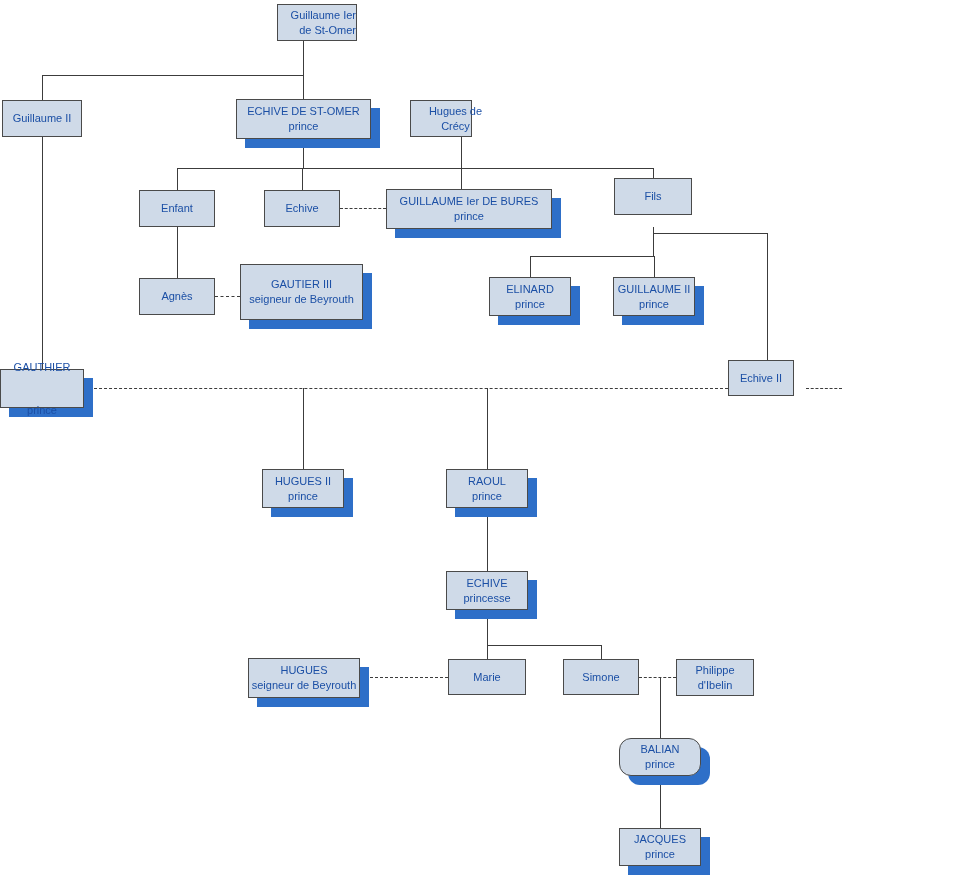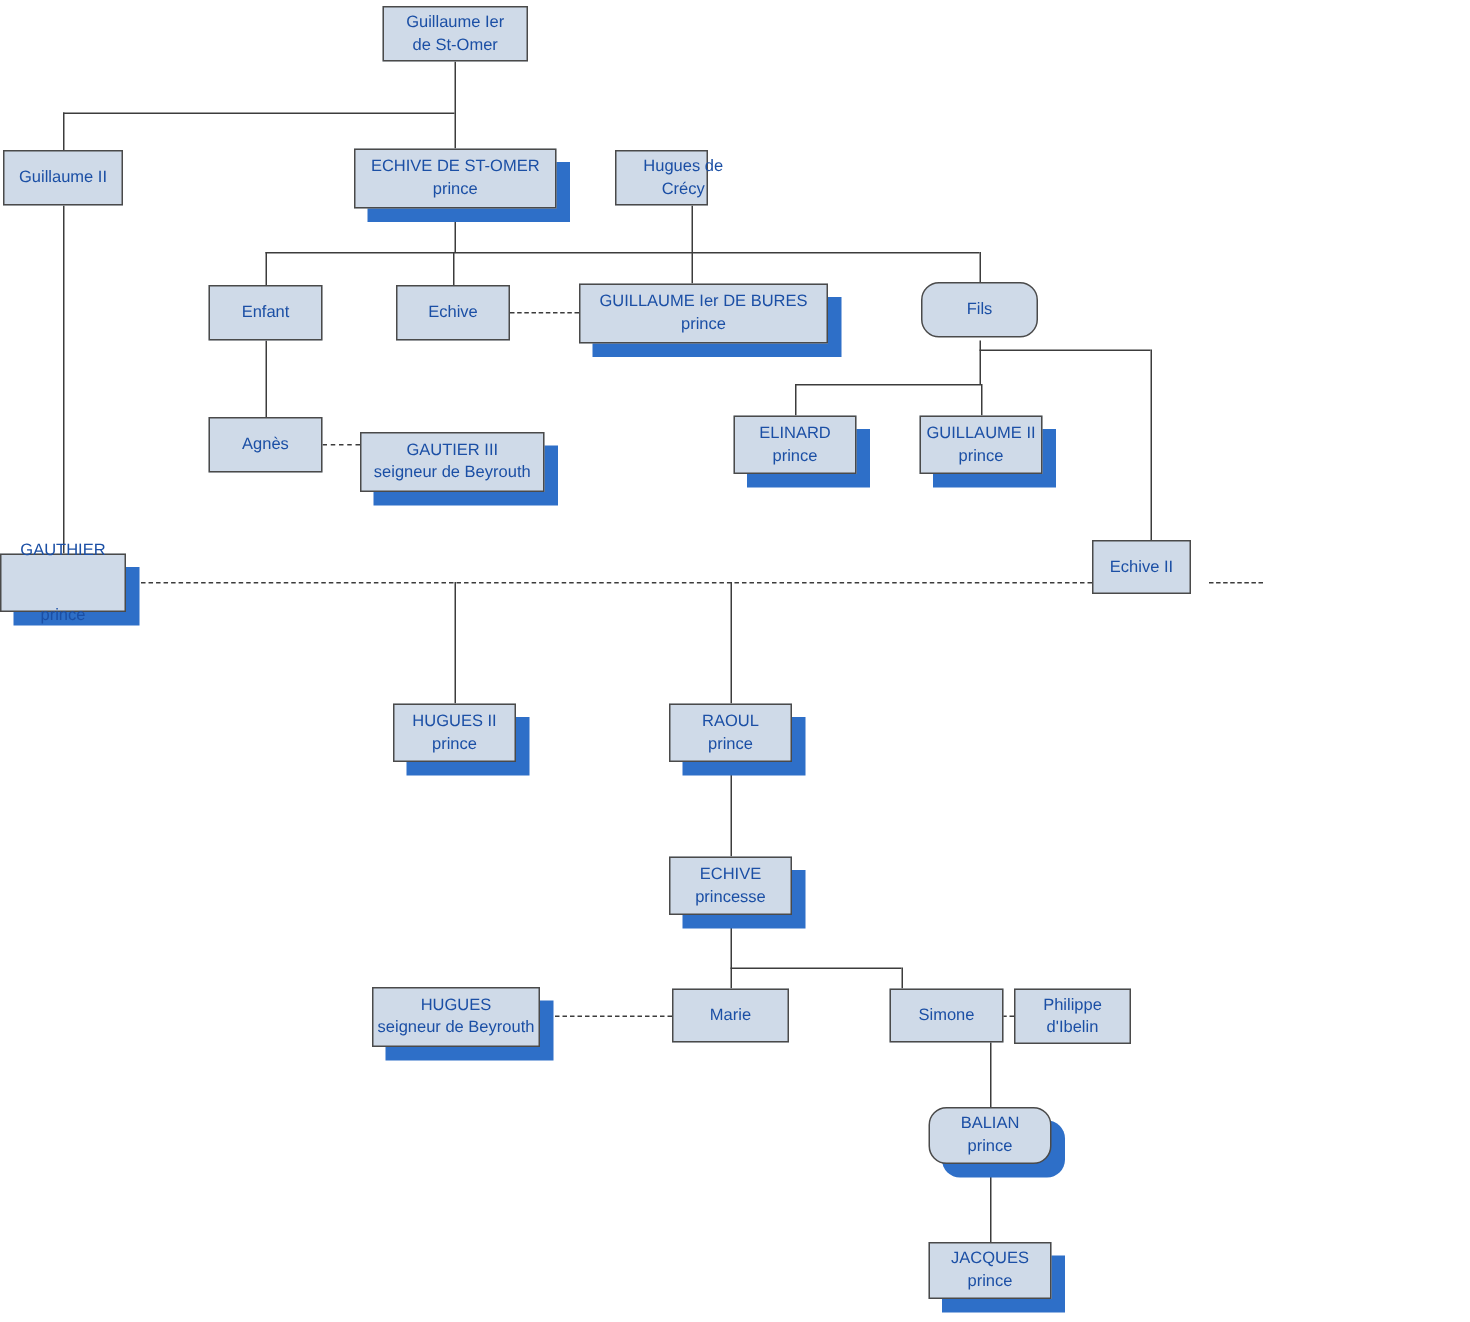--- a/index.html
+++ b/index.html
@@ -67,21 +67,21 @@
     <div class="edge h solid" style="left: 487px; top: 645px; width: 114px;"></div>
     <div class="edge v solid" style="left: 601px; top: 645px; height: 14px;"></div>
     <div class="edge v solid" style="left: 660px; top: 677px; height: 61px;"></div>
     <div class="edge v solid" style="left: 660px; top: 776px; height: 52px;"></div>
     <div class="edge h dashed" style="left: 340px; top: 208px; width: 46px;"></div>
     <div class="edge h dashed" style="left: 215px; top: 296px; width: 25px;"></div>
     <div class="edge h dashed" style="left: 84px; top: 388px; width: 644px;"></div>
     <div class="edge h dashed" style="left: 806px; top: 388px; width: 36px;"></div>
     <div class="edge h dashed" style="left: 360px; top: 677px; width: 88px;"></div>
     <div class="edge h dashed" style="left: 639px; top: 677px; width: 37px;"></div>
-    <div class="node" style="left: 255px; top: 4px; width: 97px; height: 37px;">
+    <div class="node" style="left: 277px; top: 4px; width: 80px; height: 37px; align-items: flex-end;">
       <div class="node-line">Guillaume Ier</div>
       <div class="node-line">de St-Omer</div>
     </div>
     <div class="node" style="left: 2px; top: 100px; width: 80px; height: 37px;">
       <div class="node-line">Guillaume II</div>
     </div>
     <div class="node shadow" style="left: 236px; top: 99px; width: 135px; height: 40px;">
       <div class="node-line">ECHIVE DE ST-OMER</div>
       <div class="node-line">prince</div>
     </div>
@@ -92,27 +92,27 @@
     <div class="node" style="left: 139px; top: 190px; width: 76px; height: 37px;">
       <div class="node-line">Enfant</div>
     </div>
     <div class="node" style="left: 264px; top: 190px; width: 76px; height: 37px;">
       <div class="node-line">Echive</div>
     </div>
     <div class="node shadow" style="left: 386px; top: 189px; width: 166px; height: 40px;">
       <div class="node-line">GUILLAUME Ier DE BURES</div>
       <div class="node-line">prince</div>
     </div>
-    <div class="node" style="left: 614px; top: 188px; width: 78px; height: 37px; border-radius: 12px;">
+    <div class="node" style="left: 614px; top: 178px; width: 78px; height: 37px;">
       <div class="node-line">Fils</div>
     </div>
     <div class="node" style="left: 139px; top: 278px; width: 76px; height: 37px; justify-content: center;">
       <div class="node-line">Agnès</div>
     </div>
-    <div class="node shadow" style="left: 240px; top: 288px; width: 123px; height: 40px;">
+    <div class="node shadow" style="left: 240px; top: 264px; width: 123px; height: 56px;">
       <div class="node-line">GAUTIER III</div>
       <div class="node-line">seigneur de Beyrouth</div>
     </div>
     <div class="node shadow" style="left: 489px; top: 277px; width: 82px; height: 39px;">
       <div class="node-line">ELINARD</div>
       <div class="node-line">prince</div>
     </div>
     <div class="node shadow" style="left: 613px; top: 277px; width: 82px; height: 39px;">
       <div class="node-line">GUILLAUME II</div>
       <div class="node-line">prince</div>
@@ -136,21 +136,21 @@
       <div class="node-line">ECHIVE</div>
       <div class="node-line">princesse</div>
     </div>
     <div class="node shadow" style="left: 248px; top: 658px; width: 112px; height: 40px;">
       <div class="node-line">HUGUES</div>
       <div class="node-line">seigneur de Beyrouth</div>
     </div>
     <div class="node" style="left: 448px; top: 659px; width: 78px; height: 36px;">
       <div class="node-line">Marie</div>
     </div>
-    <div class="node" style="left: 593px; top: 659px; width: 76px; height: 36px;">
+    <div class="node" style="left: 563px; top: 659px; width: 76px; height: 36px;">
       <div class="node-line">Simone</div>
     </div>
     <div class="node" style="left: 676px; top: 659px; width: 78px; height: 37px;">
       <div class="node-line">Philippe</div>
       <div class="node-line">d'Ibelin</div>
     </div>
     <div class="node shadow" style="left: 619px; top: 738px; width: 82px; height: 38px; border-radius: 12px;">
       <div class="node-line">BALIAN</div>
       <div class="node-line">prince</div>
     </div>

